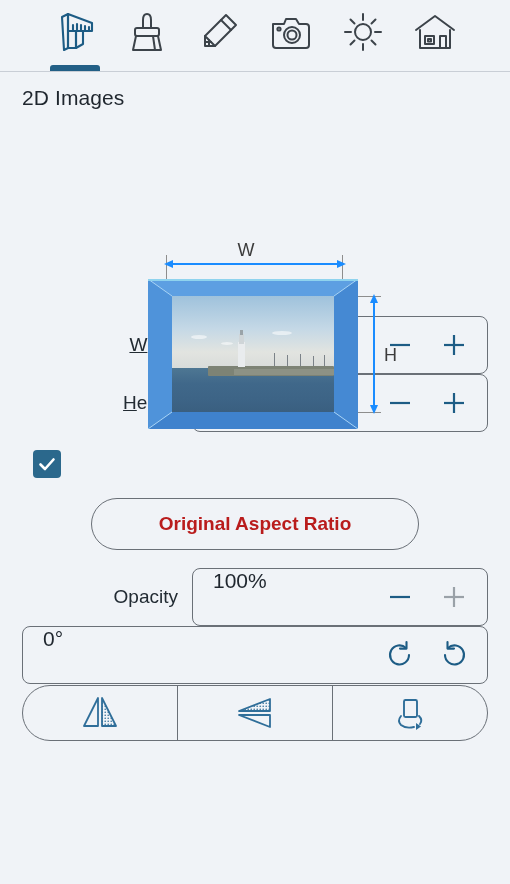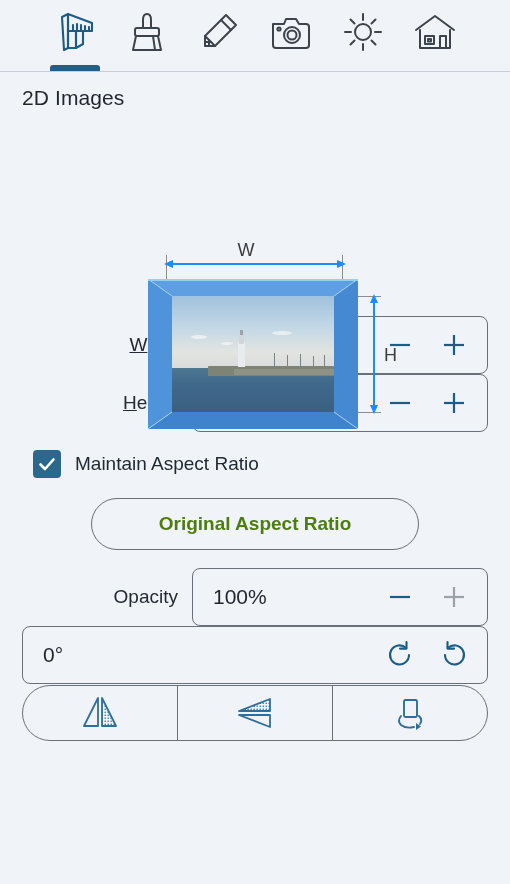--- a/index.html
+++ b/index.html
@@ -161,21 +161,21 @@
     white-space: nowrap;
   }
   .field-label u { text-decoration: underline; }
   .field-box {
     flex: 1;
     height: 58px;
     border: 1px solid #6a7077;
     border-radius: 8px;
     background: #f0f3f7;
     display: flex;
-    align-items: center;
+    align-items: flex-start;
     box-sizing: border-box;
     padding: 0 6px 0 20px;
   }
   .field-value {
     flex: 1;
     font-size: 21px;
     color: #1f262e;
   }
   .stepper {
     width: 54px;
@@ -217,21 +217,21 @@
   
   .pill-row {
     display:flex; justify-content:center; margin-top: 18px;
   }
   .pill-btn {
     width: 328px;
     height: 52px;
     border-radius: 26px;
     border: 1px solid #6a7077;
     background: #f0f3f7;
-    color: #4d7c0f;
+    color: #b91c1c;
     font-size: 19px;
     font-weight: bold;
     display:flex; align-items:center; justify-content:center;
     cursor:pointer;
     font-family: "Liberation Sans", sans-serif;
   }
 
   
   .flip-row {
     display:flex; align-items:center; margin: 0 22px; height: 58px;
@@ -426,21 +426,20 @@
     </span>
   </div>
 </div>
 
 <div class="check-row">
   <span class="checkbox">
     <svg width="20" height="20" viewBox="0 0 20 20">
       <polyline points="3.5,10.5 8,15 16.5,5.5" fill="none" stroke="#ffffff" stroke-width="2.6" stroke-linecap="round" stroke-linejoin="round"></polyline>
     </svg>
   </span>
-  <span class="check-label">Maintain Aspect Ratio</span>
 </div>
 
 <div class="pill-row">
   <button class="pill-btn">Original Aspect Ratio</button>
 </div>
 
 <div class="field-row" style="margin-top:18px;">
   <div class="field-label">Opacity</div>
   <div class="field-box">
     <span class="field-value">100%</span>

